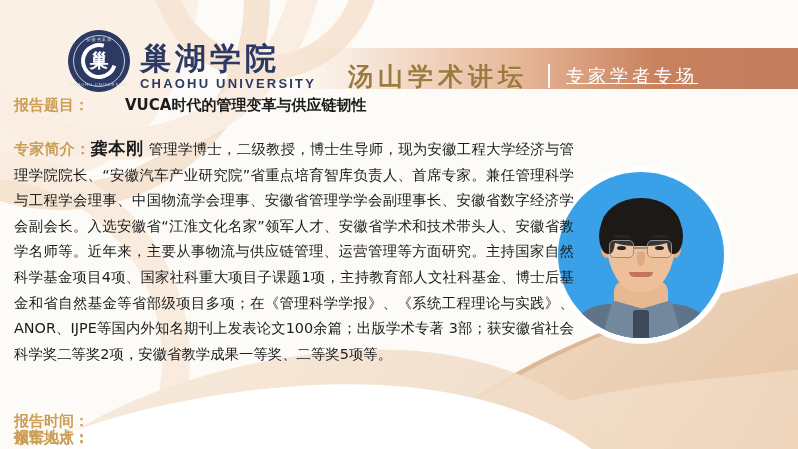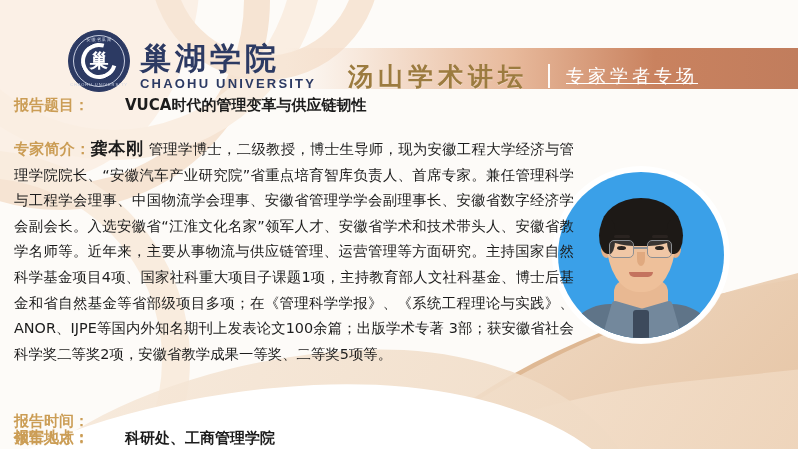--- a/index.html
+++ b/index.html
@@ -276,17 +276,16 @@
     <div class="row r-time">
       <span class="label nowrap">报告时间：</span>
     </div>
 
     <div class="row r-place">
       <span class="label nowrap">报告地点：</span>
     </div>
 
     <div class="row r-org">
       <span class="label nowrap">领军人才：</span>
-      <span class="value nowrap">科研处、工商管理学院</span>
     </div>
 
   </div>
 </div>
 
 </body></html>

